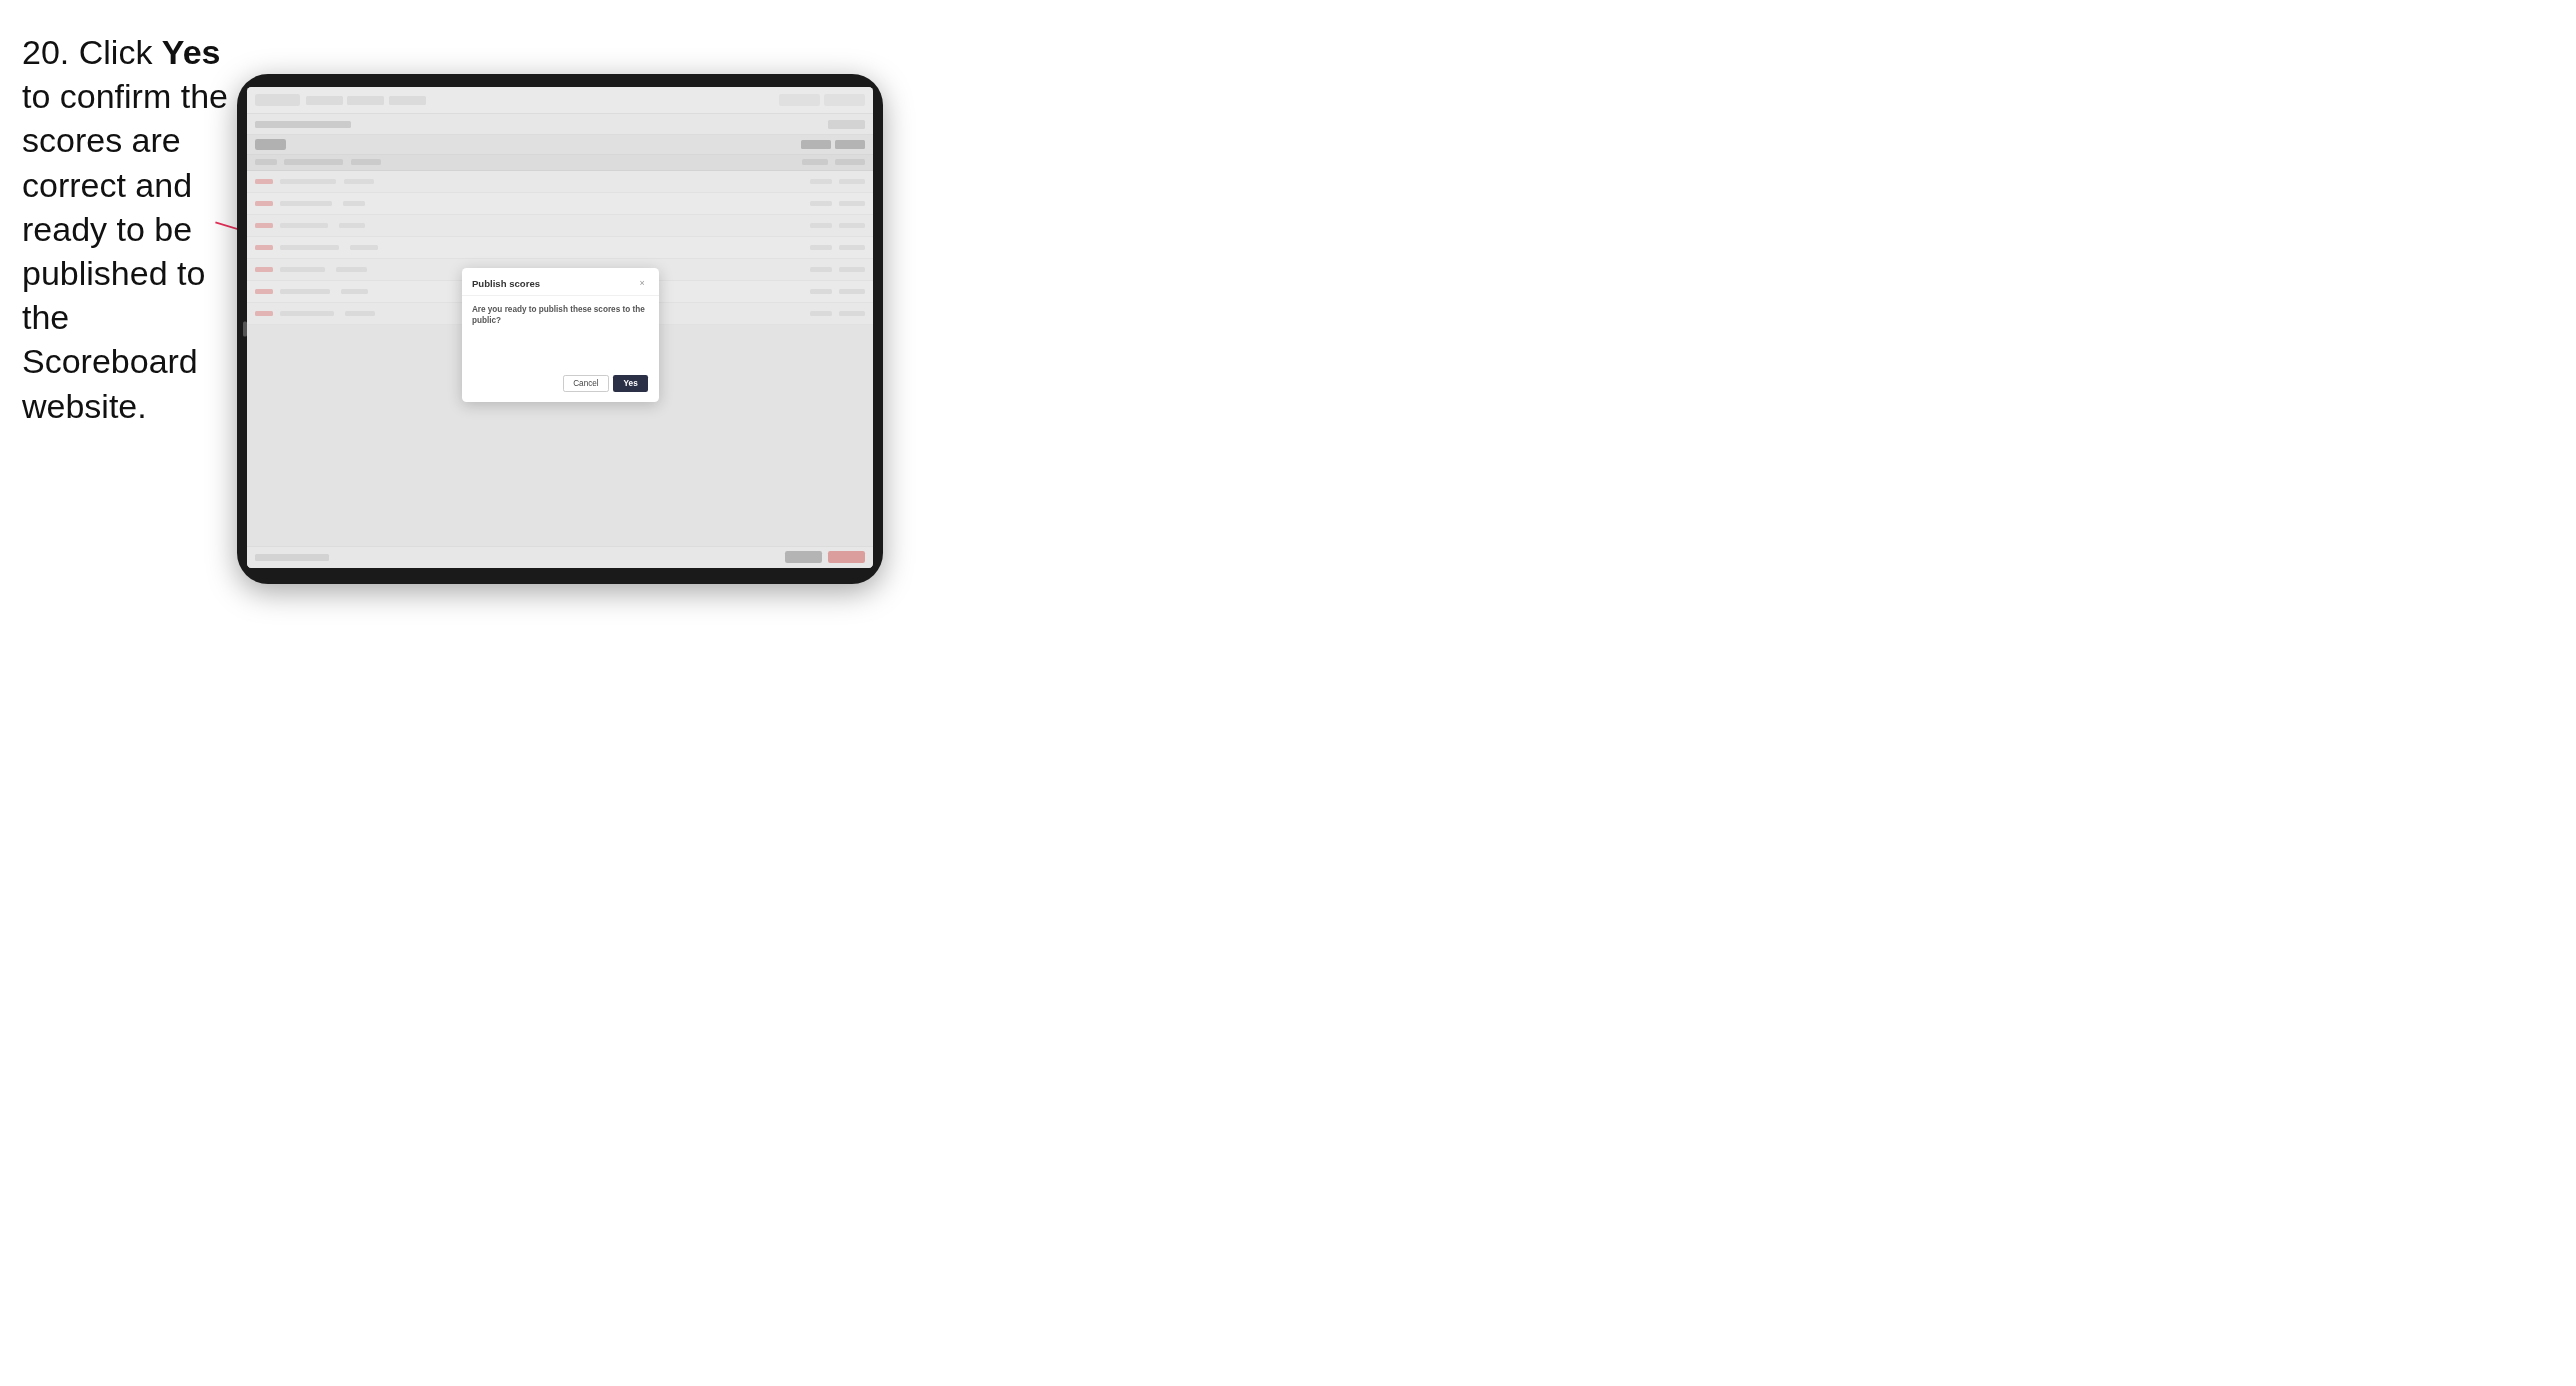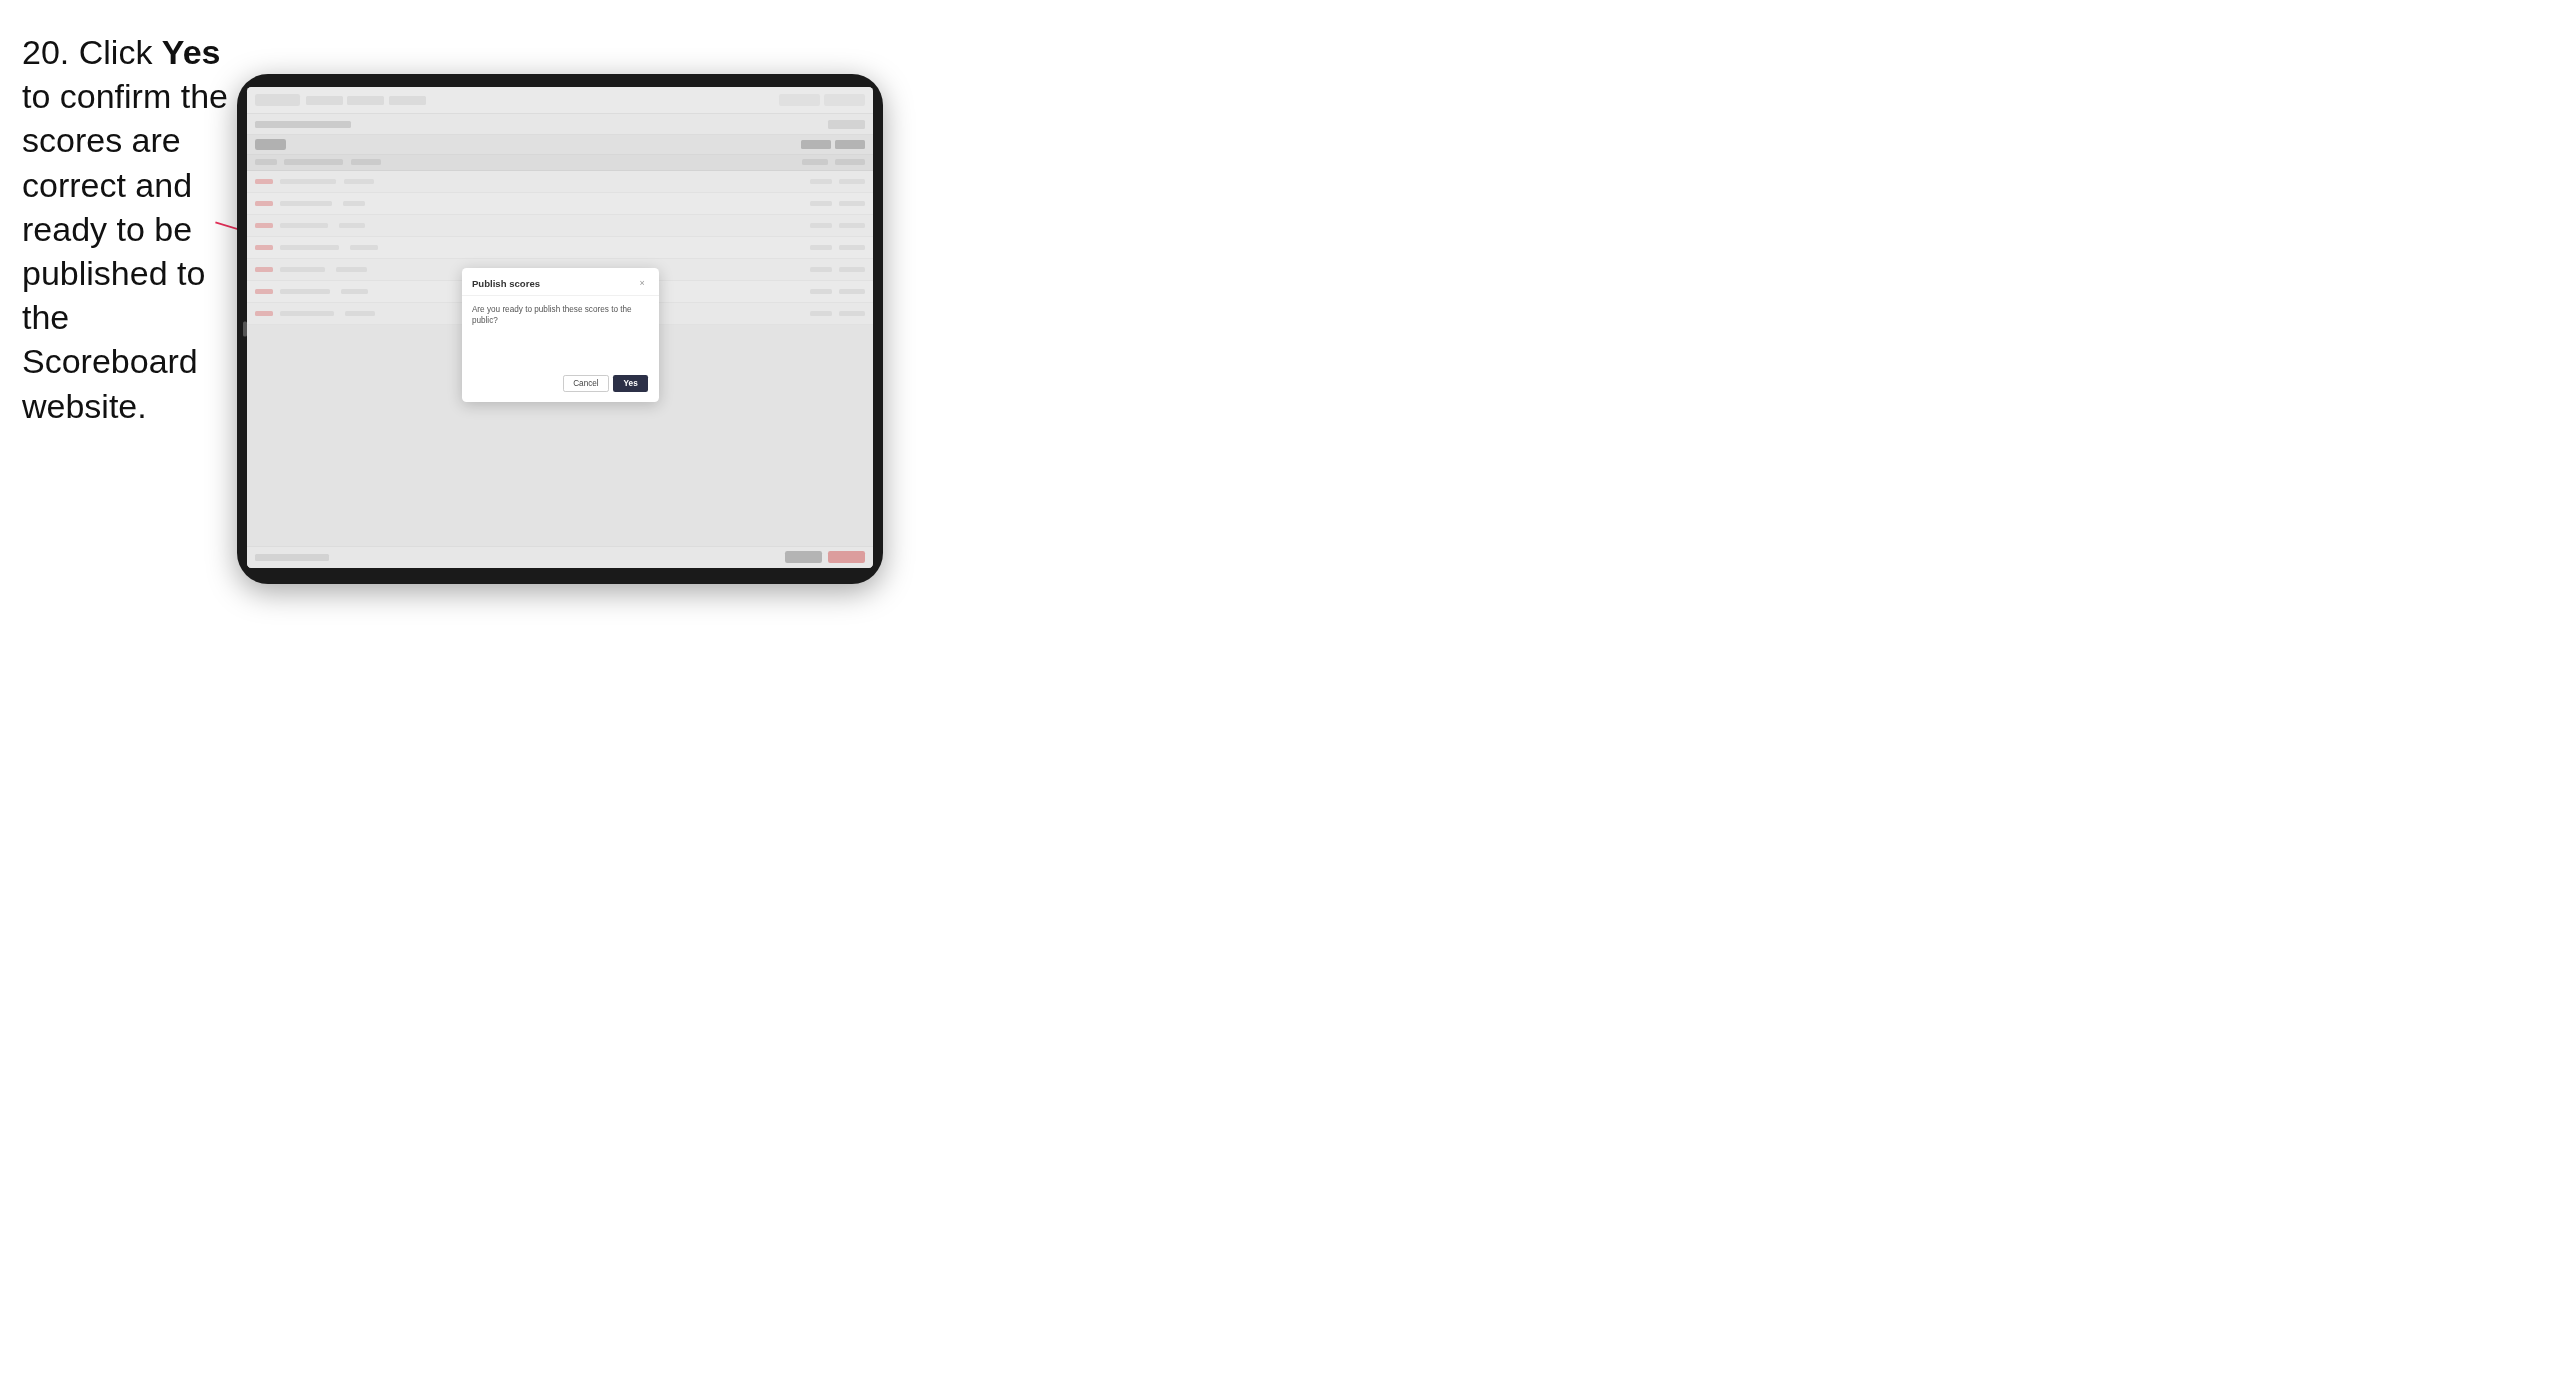--- a/index.html
+++ b/index.html
@@ -231,20 +231,21 @@
 
     .dialog-body {
       padding: 7.4px 10.4px 10.4px 10.4px;
     }
 
     .dialog-message {
       font-size: 8.2px;
       color: #555;
       margin-bottom: 18px;
       line-height: 1.4;
+      font-weight: bold;
     }
 
     .dialog-actions {
       display: flex;
       justify-content: flex-end;
       gap: 4.5px;
       margin-top: 48px;
     }
 
     .btn-cancel {

